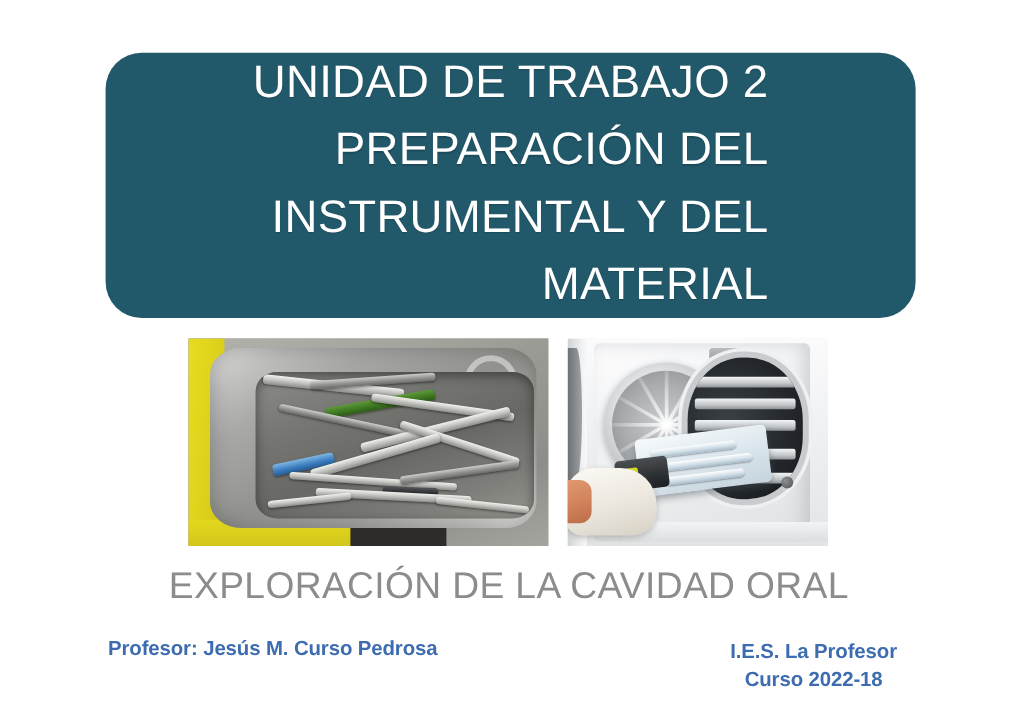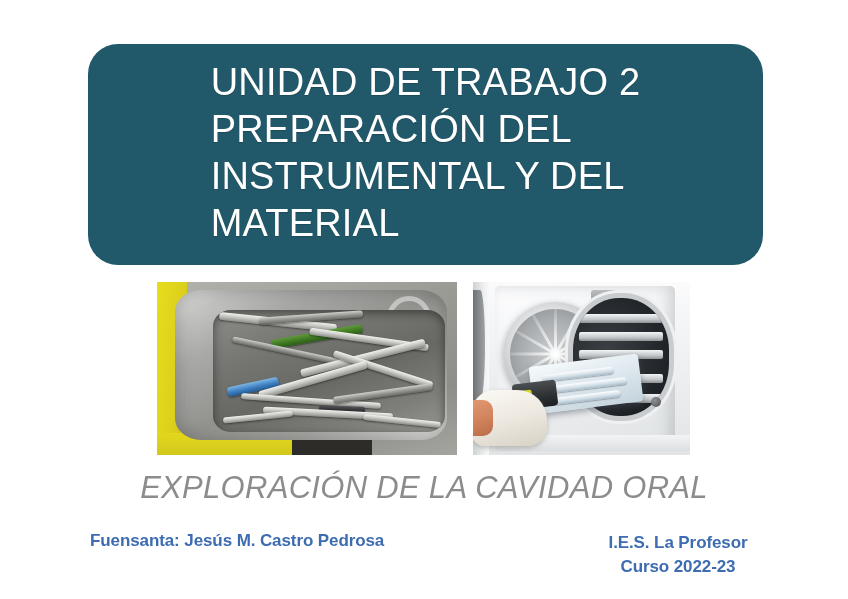--- a/index.html
+++ b/index.html
@@ -36,23 +36,23 @@
     display: flex;
     align-items: center;
     justify-content: center;
     box-sizing: border-box;
     padding: 4px 40px 8px 40px;
   }
   .title-text {
     color: #ffffff;
     font-family: "Liberation Sans", sans-serif;
     font-size: 38px;
-    line-height: 47px;
+    line-height: 56px;
     font-weight: 400;
-    text-align: left;
+    text-align: right;
     letter-spacing: 0.2px;
     white-space: pre-line;
     text-shadow: 0 1px 1px rgba(0,0,0,0.18);
   }
 
   
   .photo-row {
     position: absolute;
     left: 157px;
     top: 282px;
@@ -300,21 +300,20 @@
     position: absolute;
     left: 0;
     top: 470px;
     width: 848px;
     text-align: center;
     color: #8c8c8c;
     font-family: "Liberation Sans", sans-serif;
     font-size: 31px;
     font-weight: 300;
     letter-spacing: 0.3px;
-    font-style: italic;
   }
 
   
   .footer-left {
     position: absolute;
     left: 90px;
     top: 531px;
     color: #3d6cb0;
     font-family: "Liberation Sans", sans-serif;
     font-size: 17px;
@@ -424,20 +423,20 @@
       </div>
 
       <div class="auto-glove"></div>
       <div class="auto-sleeve"></div>
     </div>
 
   </div>
 
   <div class="subtitle">EXPLORACIÓN DE LA CAVIDAD ORAL</div>
 
-  <div class="footer-left">Fuensanta: Jesús M. Castro Pedrosa</div>
+  <div class="footer-left">Profesor: Jesús M. Curso Pedrosa</div>
 
   <div class="footer-right">
     <div>I.E.S. La Profesor</div>
-    <div>Curso 2022-23</div>
+    <div>Curso 2022-18</div>
   </div>
 
 </div>
 
 </body></html>

